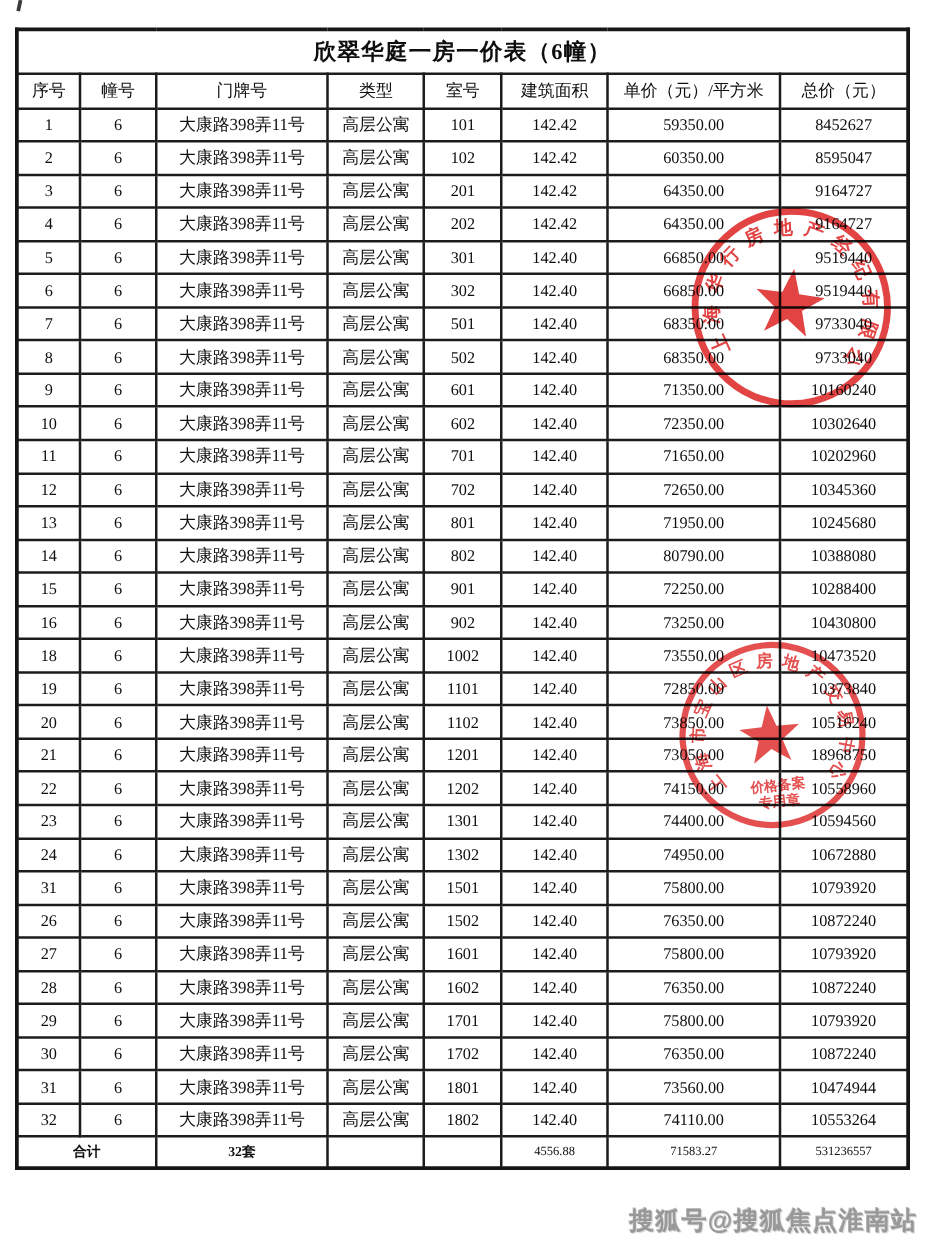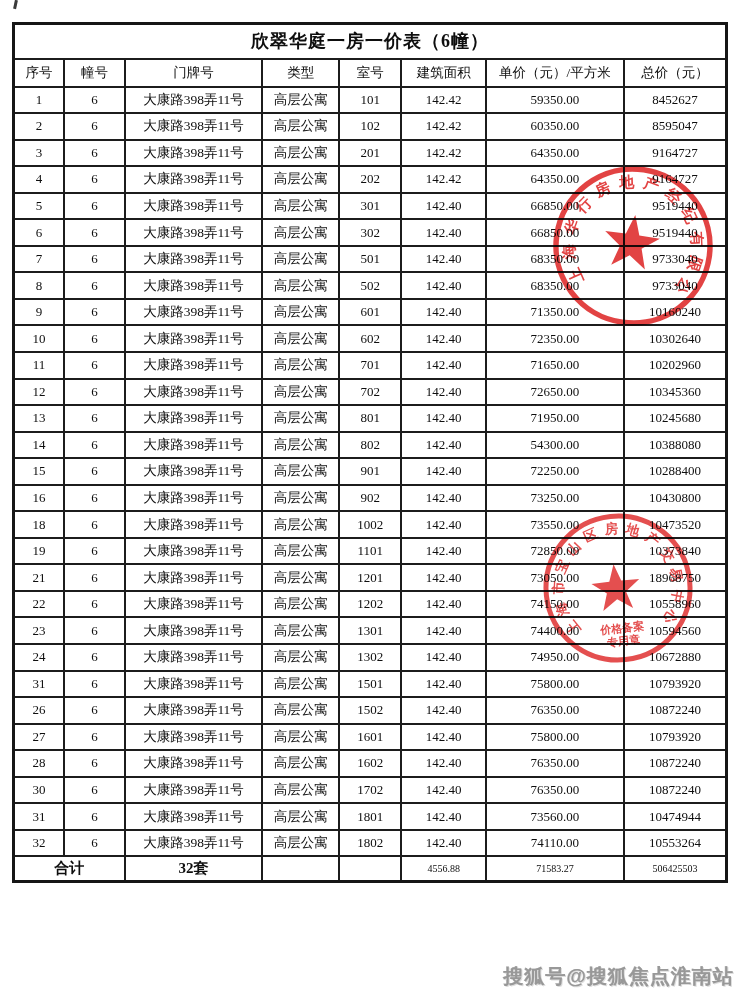--- a/index.html
+++ b/index.html
@@ -36,21 +36,21 @@
     font-size:18px;font-weight:bold;letter-spacing:1px;
   }
   tr.header-row{height:28px;}
   tr.header-row th{font-size:13.5px;font-weight:normal;}
   tbody.data-body tr{height:26.56px;}
   tbody.data-body td{font-size:13px;}
   tbody.data-body td:nth-child(3){font-size:13.5px;margin-left:42px;}
   tbody.data-body td:nth-child(4){font-size:13.5px;}
   tr.total-row{height:25px;}
   tr.total-row td{font-size:10px;}
-  tr.total-row td.lbl{font-weight:bold;font-size:15px;}
+  tr.total-row td.lbl{font-weight:bold;font-size:11px;}
   .stamp{
     position:absolute;
     mix-blend-mode:multiply;
     pointer-events:none;
   }
   .stamp1{left:547px;top:161px;opacity:0.85;}
   .stamp2{left:538px;top:508px;opacity:0.80;}
   .watermark{
     position:absolute;
     right:6px;bottom:2px;
@@ -224,21 +224,21 @@
         <td>71950.00</td>
         <td>10245680</td>
       </tr>
       <tr>
         <td>14</td>
         <td>6</td>
         <td>大康路398弄11号</td>
         <td>高层公寓</td>
         <td>802</td>
         <td>142.40</td>
-        <td>54300.00</td>
+        <td>80790.00</td>
         <td>10388080</td>
       </tr>
       <tr>
         <td>15</td>
         <td>6</td>
         <td>大康路398弄11号</td>
         <td>高层公寓</td>
         <td>901</td>
         <td>142.40</td>
         <td>72250.00</td>
@@ -268,20 +268,30 @@
         <td>19</td>
         <td>6</td>
         <td>大康路398弄11号</td>
         <td>高层公寓</td>
         <td>1101</td>
         <td>142.40</td>
         <td>72850.00</td>
         <td>10373840</td>
       </tr>
       <tr>
+        <td>20</td>
+        <td>6</td>
+        <td>大康路398弄11号</td>
+        <td>高层公寓</td>
+        <td>1102</td>
+        <td>142.40</td>
+        <td>73850.00</td>
+        <td>10516240</td>
+      </tr>
+      <tr>
         <td>21</td>
         <td>6</td>
         <td>大康路398弄11号</td>
         <td>高层公寓</td>
         <td>1201</td>
         <td>142.40</td>
         <td>73050.00</td>
         <td>18968750</td>
       </tr>
       <tr>
@@ -346,20 +356,30 @@
       </tr>
       <tr>
         <td>28</td>
         <td>6</td>
         <td>大康路398弄11号</td>
         <td>高层公寓</td>
         <td>1602</td>
         <td>142.40</td>
         <td>76350.00</td>
         <td>10872240</td>
+      </tr>
+      <tr>
+        <td>29</td>
+        <td>6</td>
+        <td>大康路398弄11号</td>
+        <td>高层公寓</td>
+        <td>1701</td>
+        <td>142.40</td>
+        <td>75800.00</td>
+        <td>10793920</td>
       </tr>
       <tr>
         <td>30</td>
         <td>6</td>
         <td>大康路398弄11号</td>
         <td>高层公寓</td>
         <td>1702</td>
         <td>142.40</td>
         <td>76350.00</td>
         <td>10872240</td>
@@ -386,21 +406,21 @@
       </tr>
     </tbody>
   <tbody>
     <tr class="total-row">
       <td colspan="2" class="lbl">合计</td>
       <td class="lbl">32套</td>
       <td></td>
       <td></td>
       <td>4556.88</td>
       <td>71583.27</td>
-      <td>506425503</td>
+      <td>531236557</td>
     </tr>
   </tbody>
 </table>
 
 <svg class="stamp stamp1" width="172" height="170" viewBox="0 0 172 170">
   <g transform="rotate(8 86 85)">
     <circle cx="86" cy="85" r="77" fill="none" stroke="#dd2222" stroke-width="5.5"></circle>
     <polygon fill="#dd2222" points="84,54 90.8,73.7 111.6,74 94.9,86.6 101,106.5 84,94.5 67,106.5 73.1,86.6 56.4,74 77.2,73.7"></polygon>
     <path id="arc1" fill="none" d="M44.3,126.7 A59,59 0 1 1 127.7,126.7"></path>
     <text font-size="15" fill="#dd2222" letter-spacing="8" font-family="Liberation Serif, DejaVu Serif, serif" font-weight="bold">

